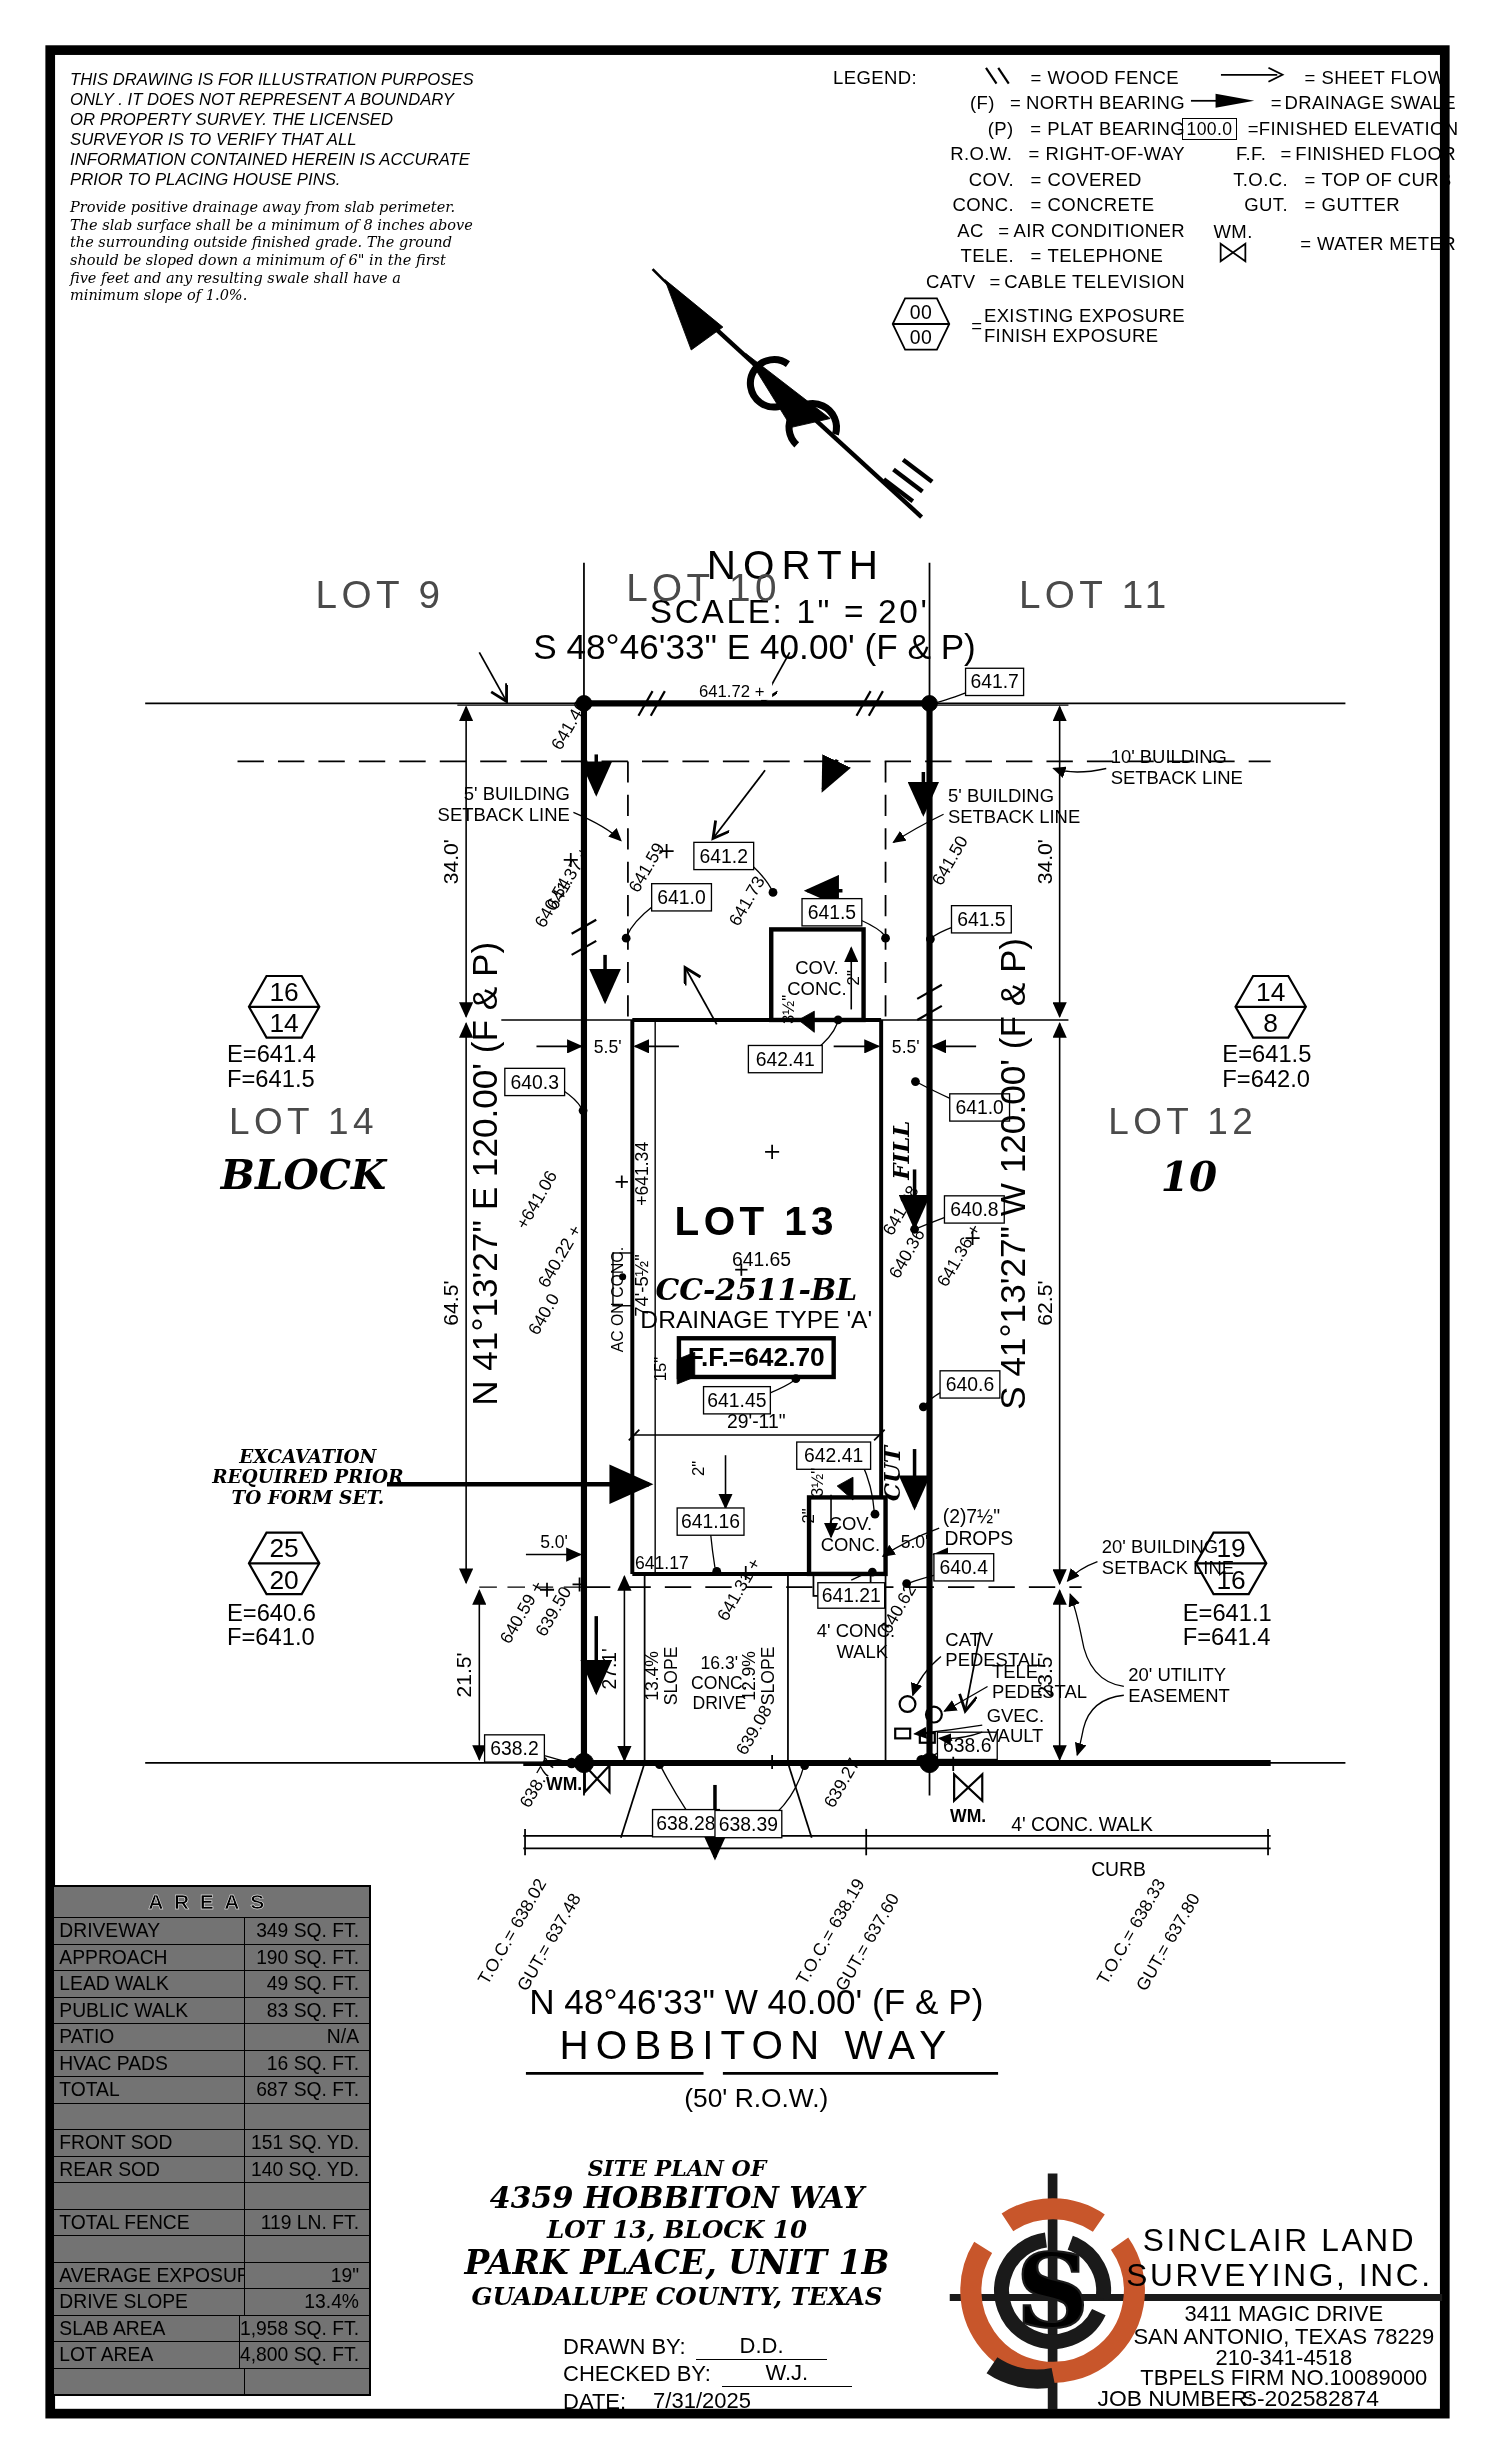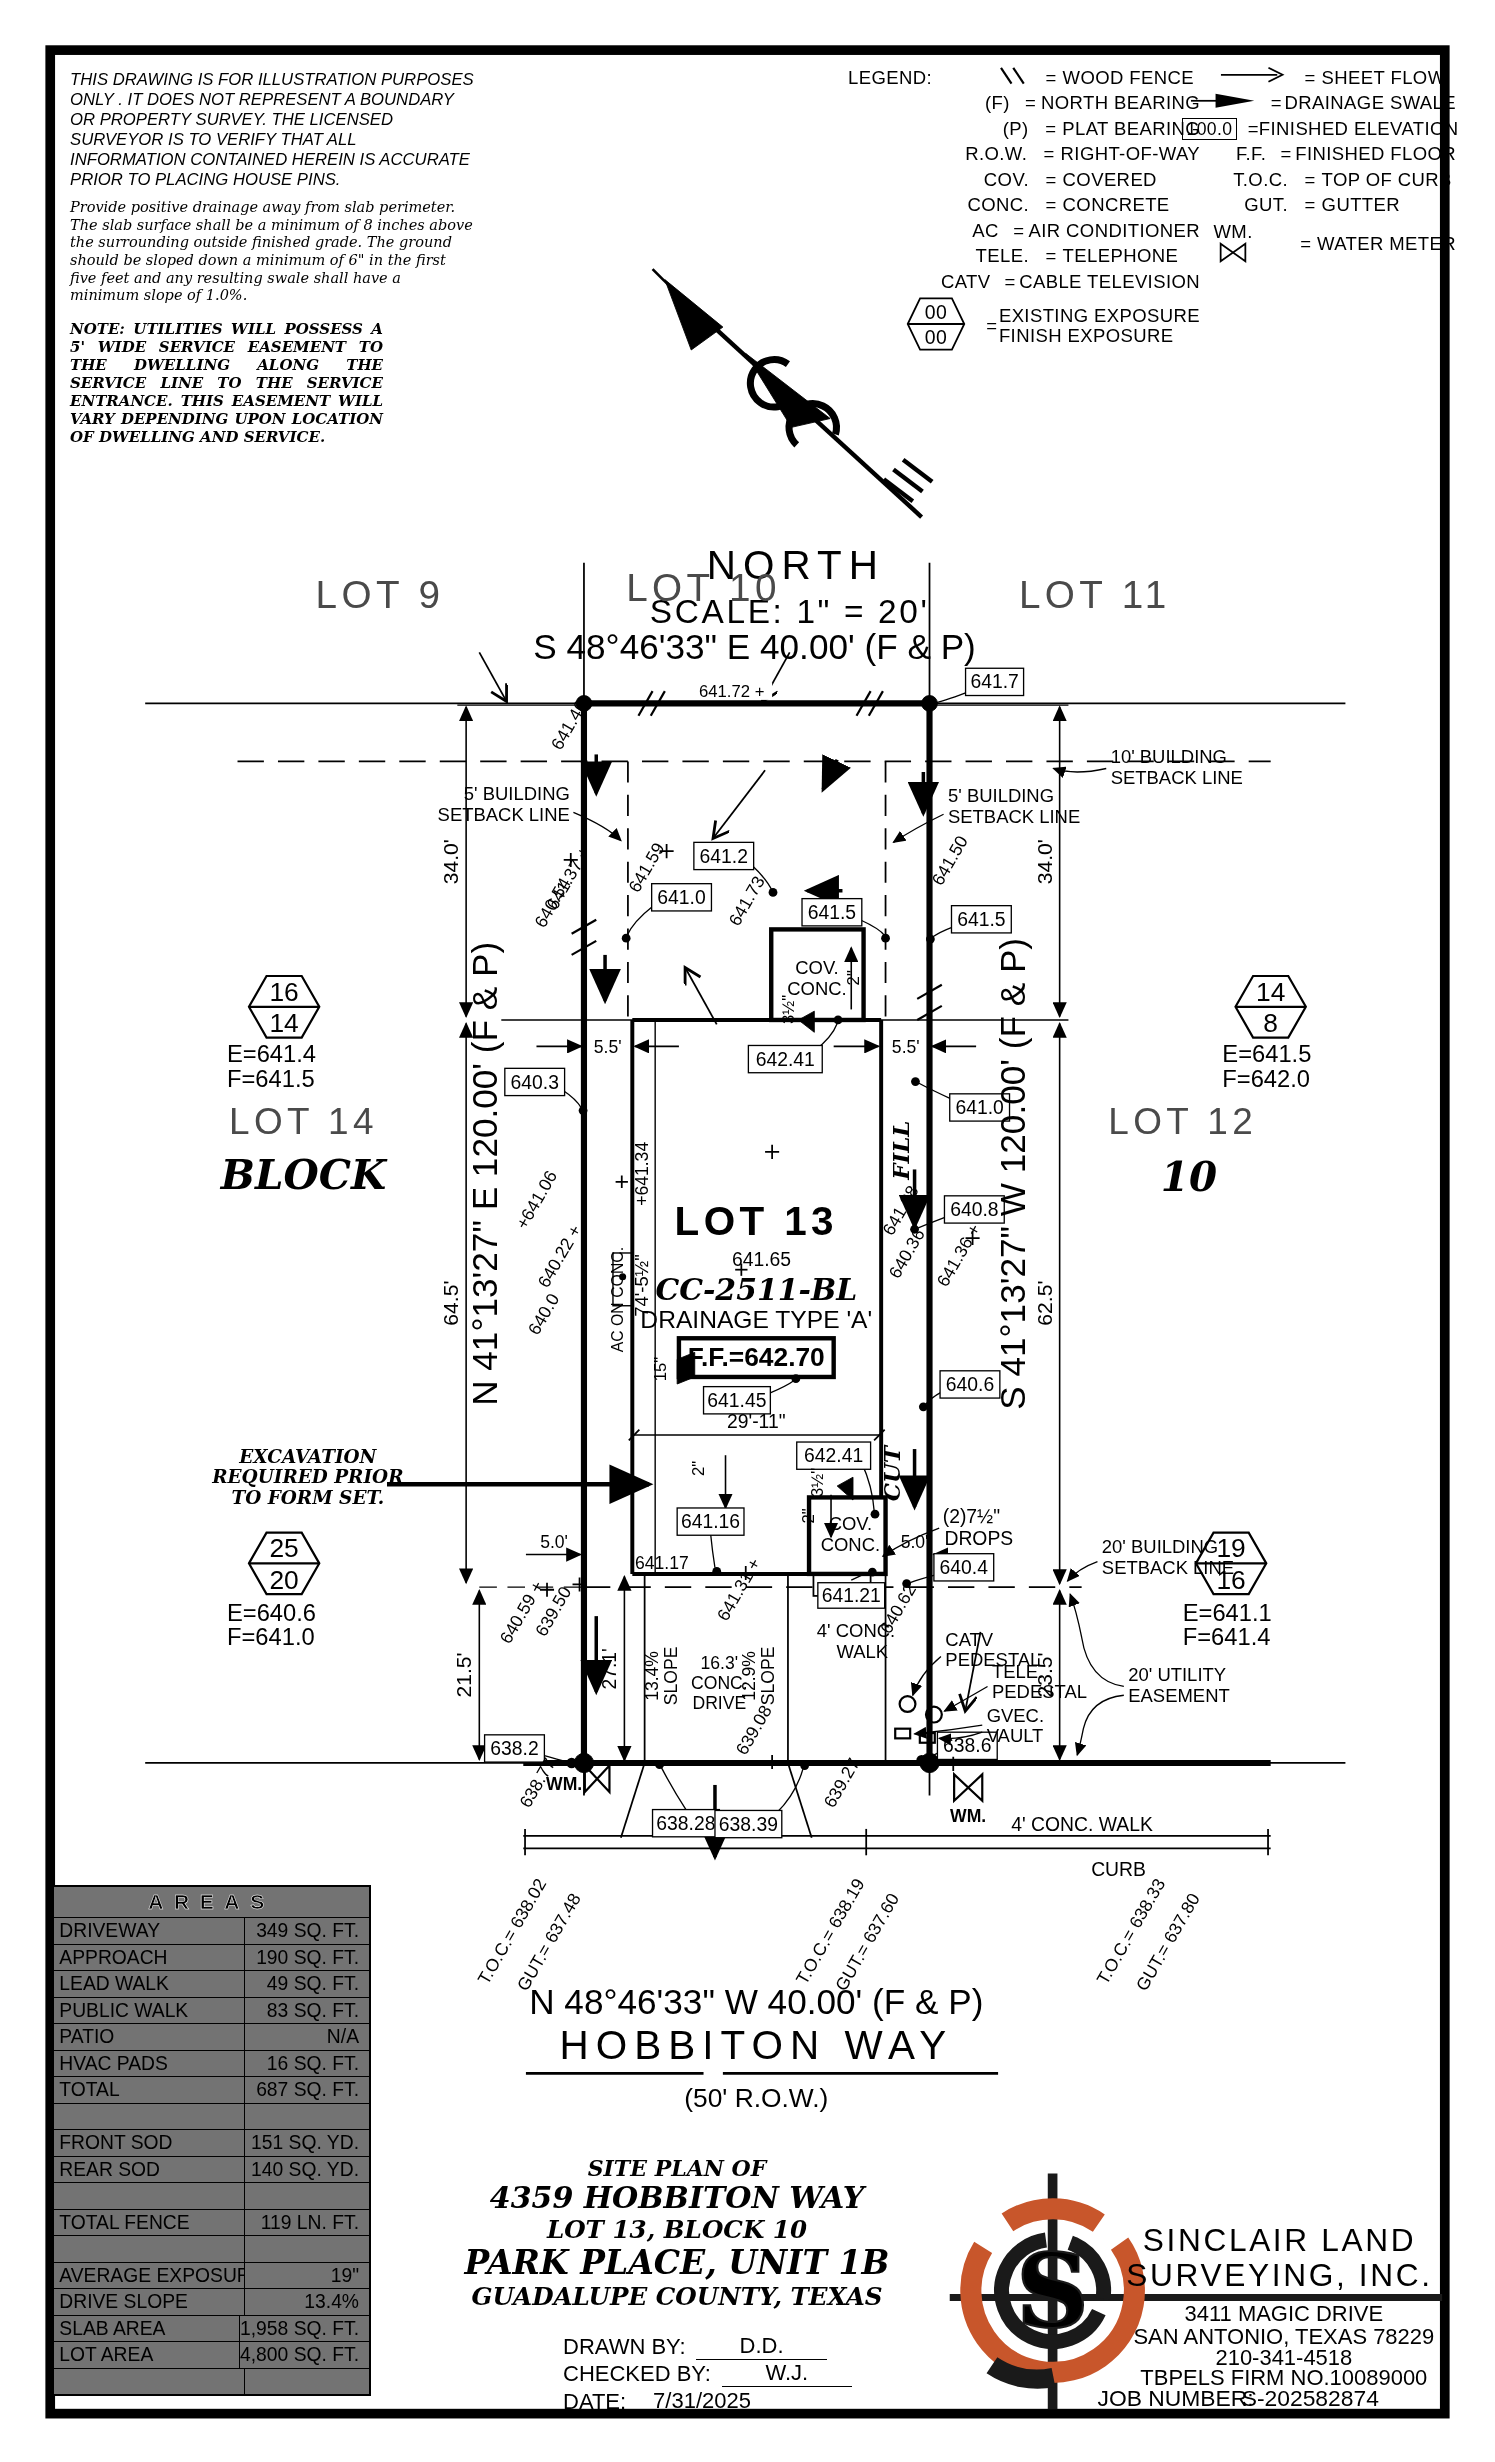--- a/index.html
+++ b/index.html
@@ -6,21 +6,21 @@
   #page{position:relative;width:1495px;height:2462px;background:#fff;font-family:"Liberation Sans",sans-serif;color:#000;overflow:hidden}
   .abs{position:absolute}
   
   .notes{left:70px;top:70px;width:405px}
   .notes .p1{font-family:Liberation Sans, sans-serif;font-style:italic;font-size:16.7px;line-height:1.2;margin:0 0 8.8px 0}
   .notes .p2{font-family:"DejaVu Serif",serif;font-style:italic;font-size:14.5px;line-height:1.22;margin:0 0 12.3px 0;width:403px}
   .notes .p3{font-family:"DejaVu Serif",serif;font-style:italic;font-weight:bold;font-size:15px;line-height:1.2;width:313px;text-align:justify}
   
   .legend{left:832px;top:65px;width:624px;font-size:18.5px;letter-spacing:0.4px}
   .lg-col{position:absolute;top:0}
-  .lg-left{left:16px;width:352px}
+  .lg-left{left:1px;width:352px}
   .lg-right{left:350px;width:274px}
   .lg-row{display:flex;align-items:center;height:25.5px;white-space:nowrap}
   .lg-title{width:84px}
   .lg-sym{width:97px;text-align:right;padding-right:10.6px}
   .lg-left .lg-row .lg-sym2{width:97px;text-align:right;padding-right:10.6px}
   .lg-eq{width:23px;text-align:center}
   .lg-right .lg-sym{width:106px}
   .lg-stack{display:flex;flex-direction:column;align-items:center;line-height:1}
   .lg-box{border:1.3px solid #000;padding:0 3.5px;font-size:17.6px}
   .lg-2line{line-height:1.1}
@@ -529,21 +529,20 @@
   <text class="pl mid" x="1460" y="2712" font-size="25">TBPELS FIRM NO.10089000</text>
   <text class="pl" x="1248" y="2736" font-size="26">JOB NUMBER:</text>
   <text class="pl" x="1412" y="2736" font-size="26">S-202582874</text>
 </g>
 </svg>
 
 
 <div class="abs notes">
   <p class="p1">THIS DRAWING IS FOR ILLUSTRATION PURPOSES ONLY . IT DOES NOT REPRESENT A BOUNDARY OR PROPERTY SURVEY. THE LICENSED SURVEYOR IS TO VERIFY THAT ALL INFORMATION CONTAINED HEREIN IS ACCURATE PRIOR TO PLACING HOUSE PINS.</p>
   <p class="p2">Provide positive drainage away from slab perimeter. The slab surface shall be a minimum of 8 inches above the surrounding outside finished grade. The ground should be sloped down a minimum of 6" in the first five feet and any resulting swale shall have a minimum slope of 1.0%.</p>
-  <p class="p3">NOTE: UTILITIES WILL POSSESS A 5' WIDE SERVICE EASEMENT TO THE DWELLING ALONG THE SERVICE LINE TO THE SERVICE ENTRANCE. THIS EASEMENT WILL VARY DEPENDING UPON LOCATION OF DWELLING AND SERVICE.</p>
 </div>
 
 <div class="abs legend">
   <div class="lg-col lg-left">
     <div class="lg-row">
       <span class="lg-title">LEGEND:</span>
       <span class="lg-sym2"><svg width="35" height="19.3" viewBox="0 0 40 22">
               <line x1="8" y1="2" x2="20" y2="20" stroke="#000" stroke-width="2.5"></line>
               <line x1="22" y1="2" x2="34" y2="20" stroke="#000" stroke-width="2.5"></line>
             </svg></span>

